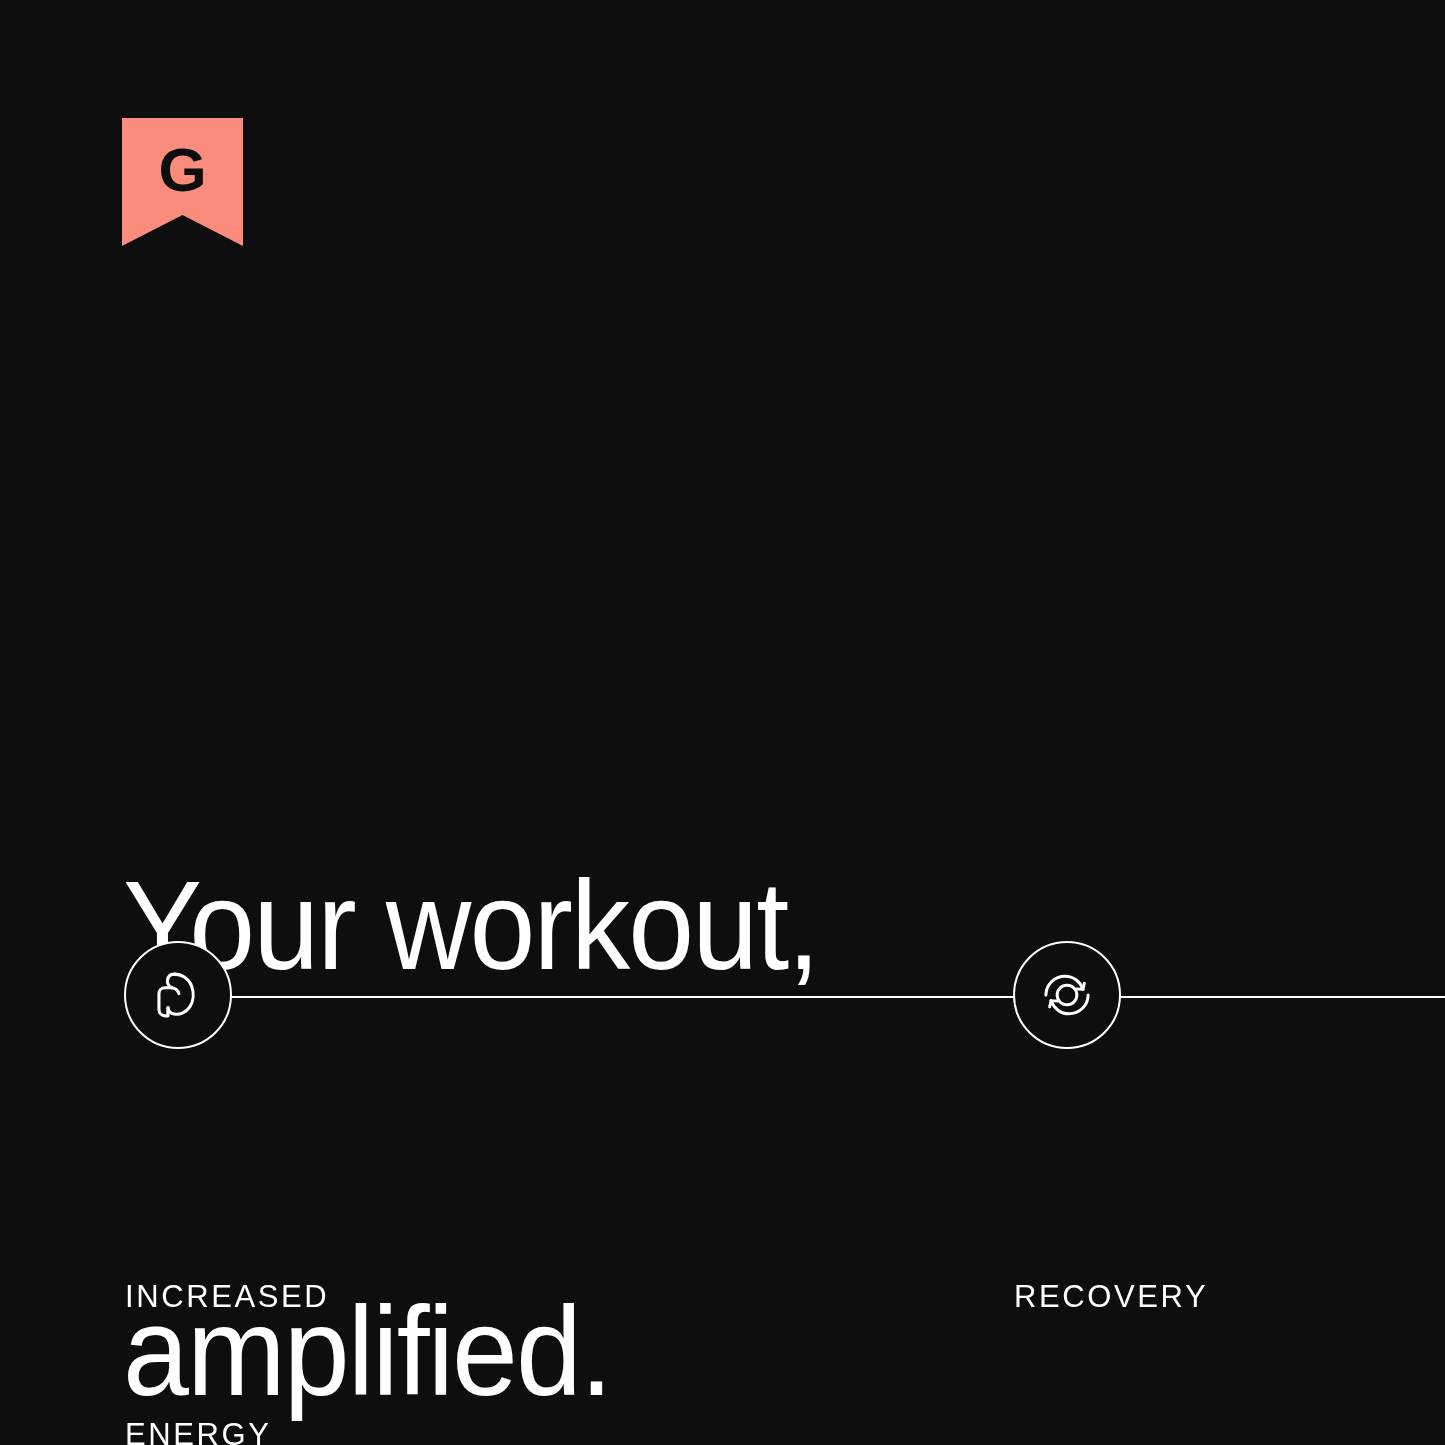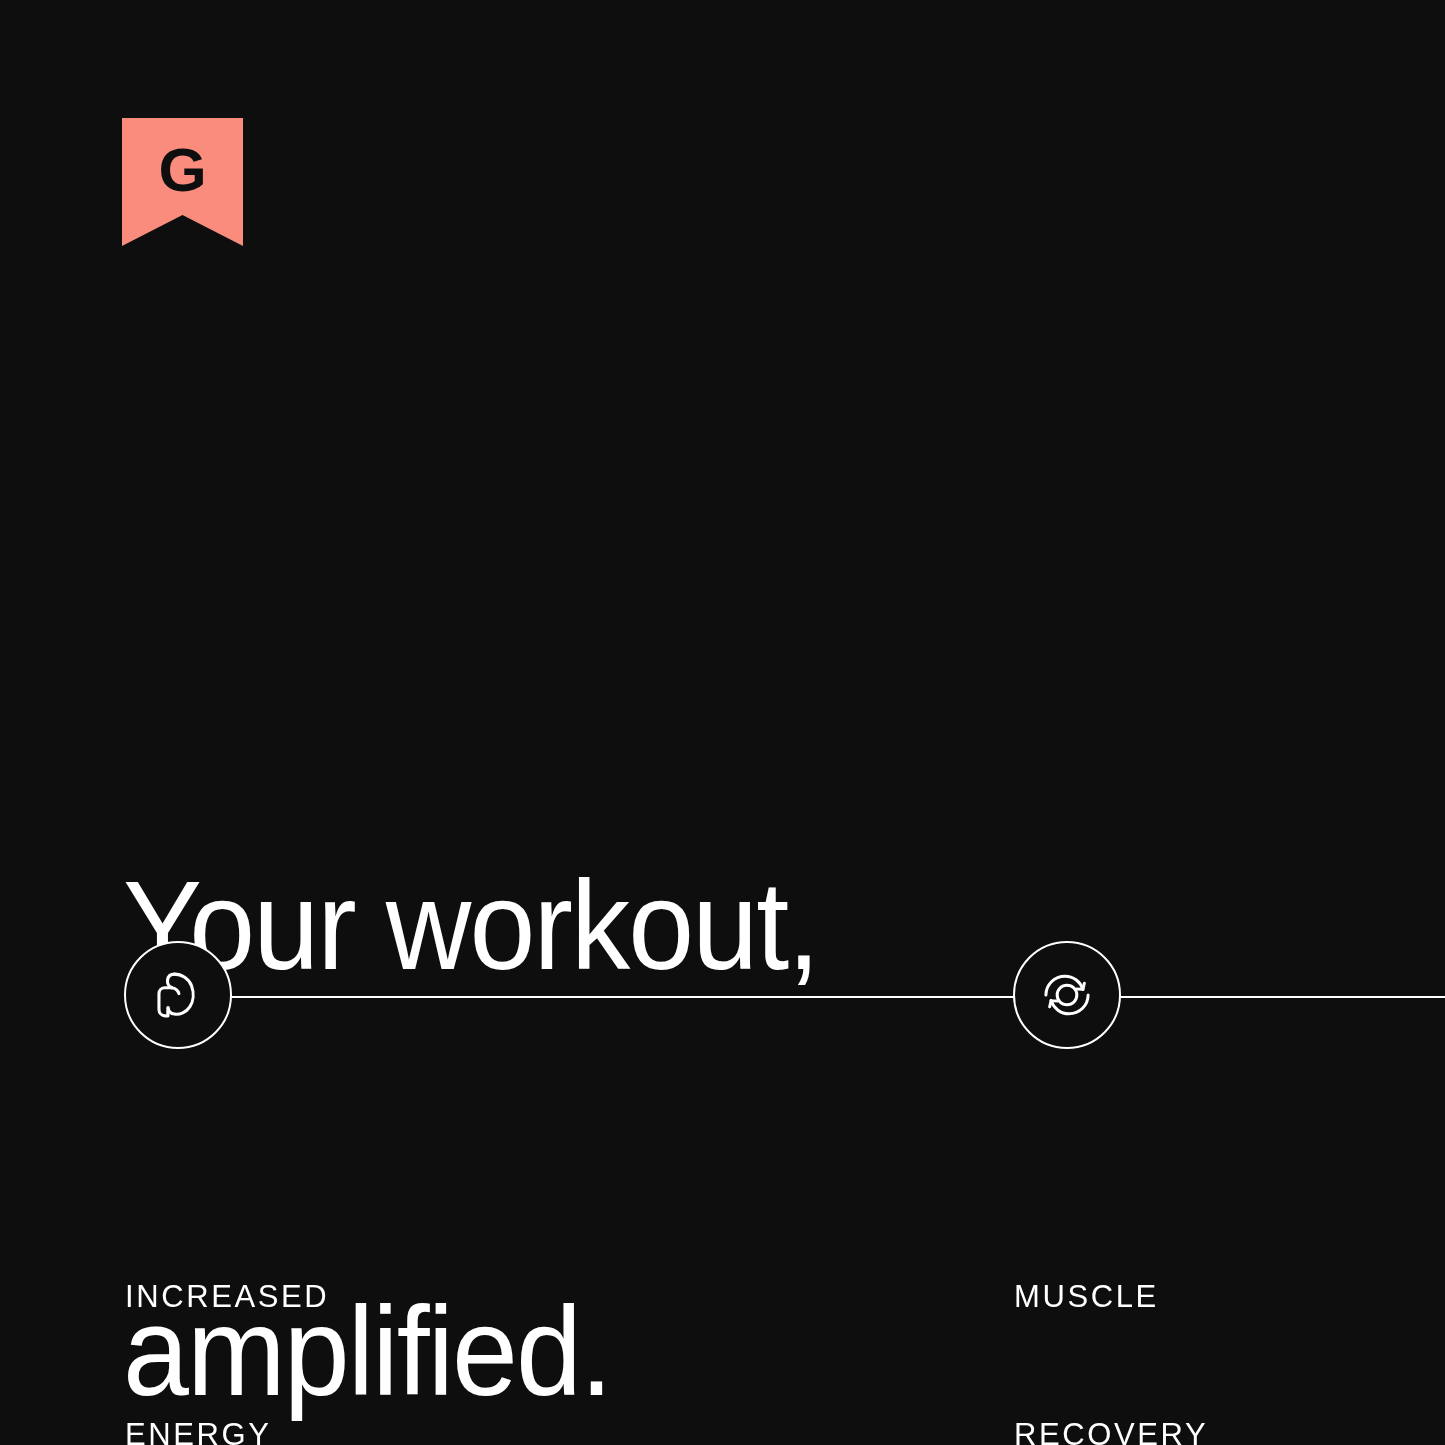--- a/index.html
+++ b/index.html
@@ -168,19 +168,18 @@
       <div class="circle">
         <svg width="60" height="60" viewBox="0 0 64 64" fill="none" stroke="#ffffff" stroke-width="3.2" stroke-linecap="round" stroke-linejoin="round" aria-hidden="true">
           <circle cx="32" cy="32" r="10.5"></circle>
           <path d="M49 26 C46 17.5 38.6 12 30 12 C18.5 12 9.5 21 9.5 32"></path>
           <path d="M15 38 C18 46.5 25.4 52 34 52 C45.5 52 54.5 43 54.5 32"></path>
           <path d="M49 26 L42.5 25.5 M49 26 L50.5 19.5"></path>
           <path d="M15 38 L21.5 38.5 M15 38 L13.5 44.5"></path>
         </svg>
       </div>
       <div class="benefit-label">
-        <span>MUSCLE</span>
         <span>RECOVERY</span>
       </div>
     </div>
 
   </div>
 </div>
 
 </body></html>

